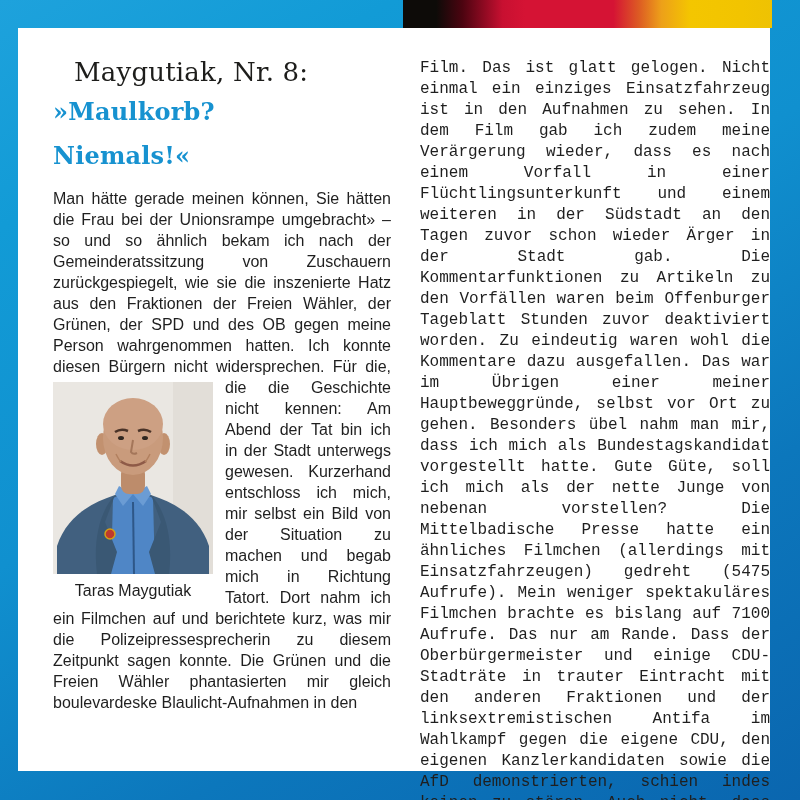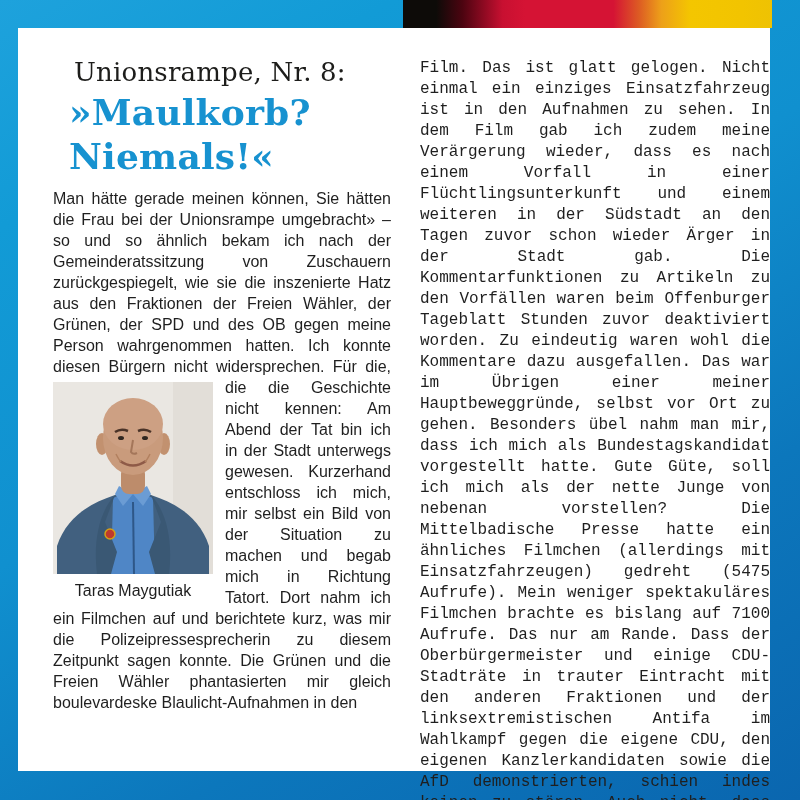--- a/index.html
+++ b/index.html
@@ -38,22 +38,22 @@
   }
 
   .kicker{
     font-family:"DejaVu Serif","Liberation Serif",serif;
     font-size:26px;line-height:32px;color:#1d1d1b;
     padding-left:21px;letter-spacing:.2px;
   }
   .headline{
     font-family:"DejaVu Serif","Liberation Serif",serif;
     font-weight:bold;color:#1792d0;
-    font-size:36px;line-height:44px;
-    white-space:pre-line;margin:2px 0 10px 16px;letter-spacing:.2px;
+    font-size:24px;line-height:44px;
+    white-space:pre-line;margin:2px 0 10px 0;letter-spacing:.2px;
   }
 
   .body-text{
     font-size:16px;line-height:21px;text-align:justify;
     color:#1f1f1f;hyphens:auto;-webkit-hyphens:auto;
   }
 
   .portrait-fig{
     float:left;width:160px;margin:5px 12px 2px 0;
   }
@@ -70,21 +70,21 @@
 </head>
 <body>
 
 <div class="page">
 
   <div class="flag-band"></div>
 
   <div class="sheet">
 
     <div class="col-left">
-      <div class="kicker">Unionsrampe, Nr. 8:</div>
+      <div class="kicker">Maygutiak, Nr. 8:</div>
       <h1 class="headline">»Maulkorb?
 Niemals!«</h1>
 
       <div class="body-text">
         <span>Man hätte gerade meinen können, Sie hätten die Frau bei der Unionsrampe umgebracht» – so und so ähnlich bekam ich nach der Gemeinderatssitzung von Zuschauern zurückgespiegelt, wie sie die inszenierte Hatz aus den Fraktionen der Freien Wähler, der Grünen, der SPD und des OB gegen meine Person wahrgenommen hatten. Ich konnte diesen Bürgern nicht widersprechen. Für die, die die</span>
         <figure class="portrait-fig" style="margin-left:0">
           <svg viewBox="0 0 160 192" aria-hidden="true">
             <rect x="0" y="0" width="160" height="192" fill="#eae7e2"></rect>
             <rect x="120" y="0" width="40" height="192" fill="#e2ded8"></rect>
 

